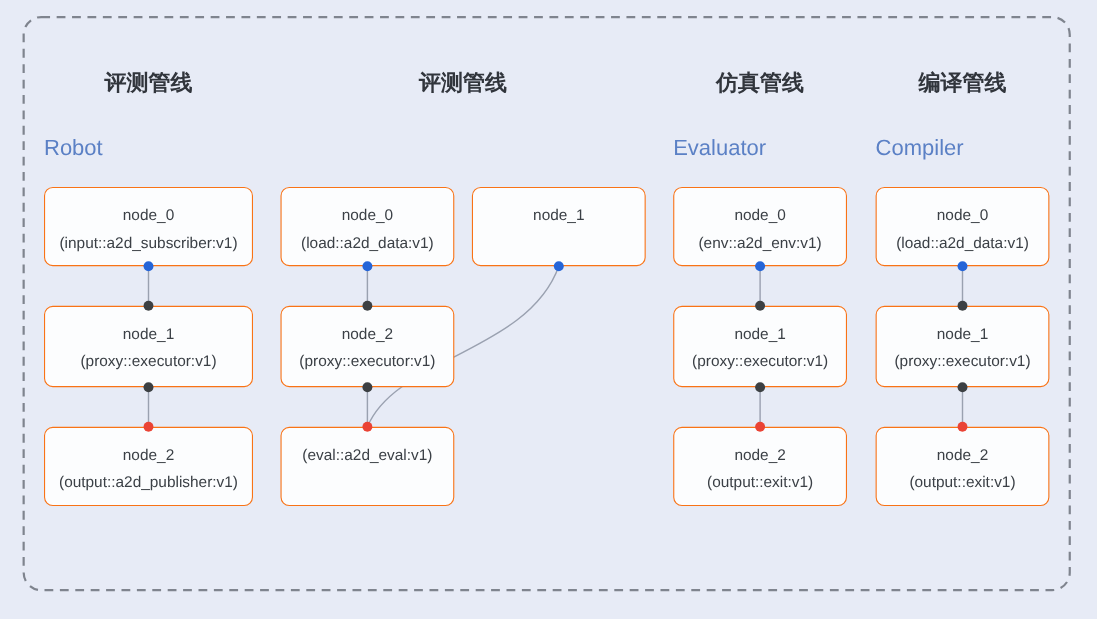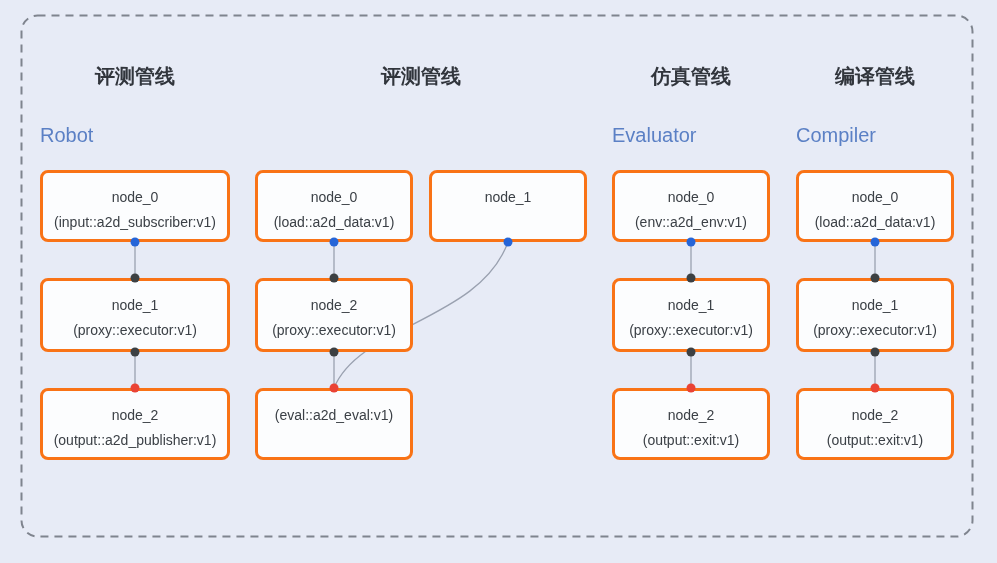--- a/index.html
+++ b/index.html
@@ -46,21 +46,21 @@
     line-height: 26px;
     text-align: left;
     font-size: 20px;
     font-weight: 400;
     color: #5b80c5;
   }
   .node {
     position: absolute;
     box-sizing: border-box;
     background: #fcfdfe;
-    border: 3px solid #f97316;
+    border: 1px solid #f97316;
     border-radius: 8px;
     text-align: center;
     padding-top: 12px;
     z-index: 2;
   }
   .node .node-title,
   .node .node-spec {
     font-size: 14px;
     line-height: 25px;
     color: #3b4046;

